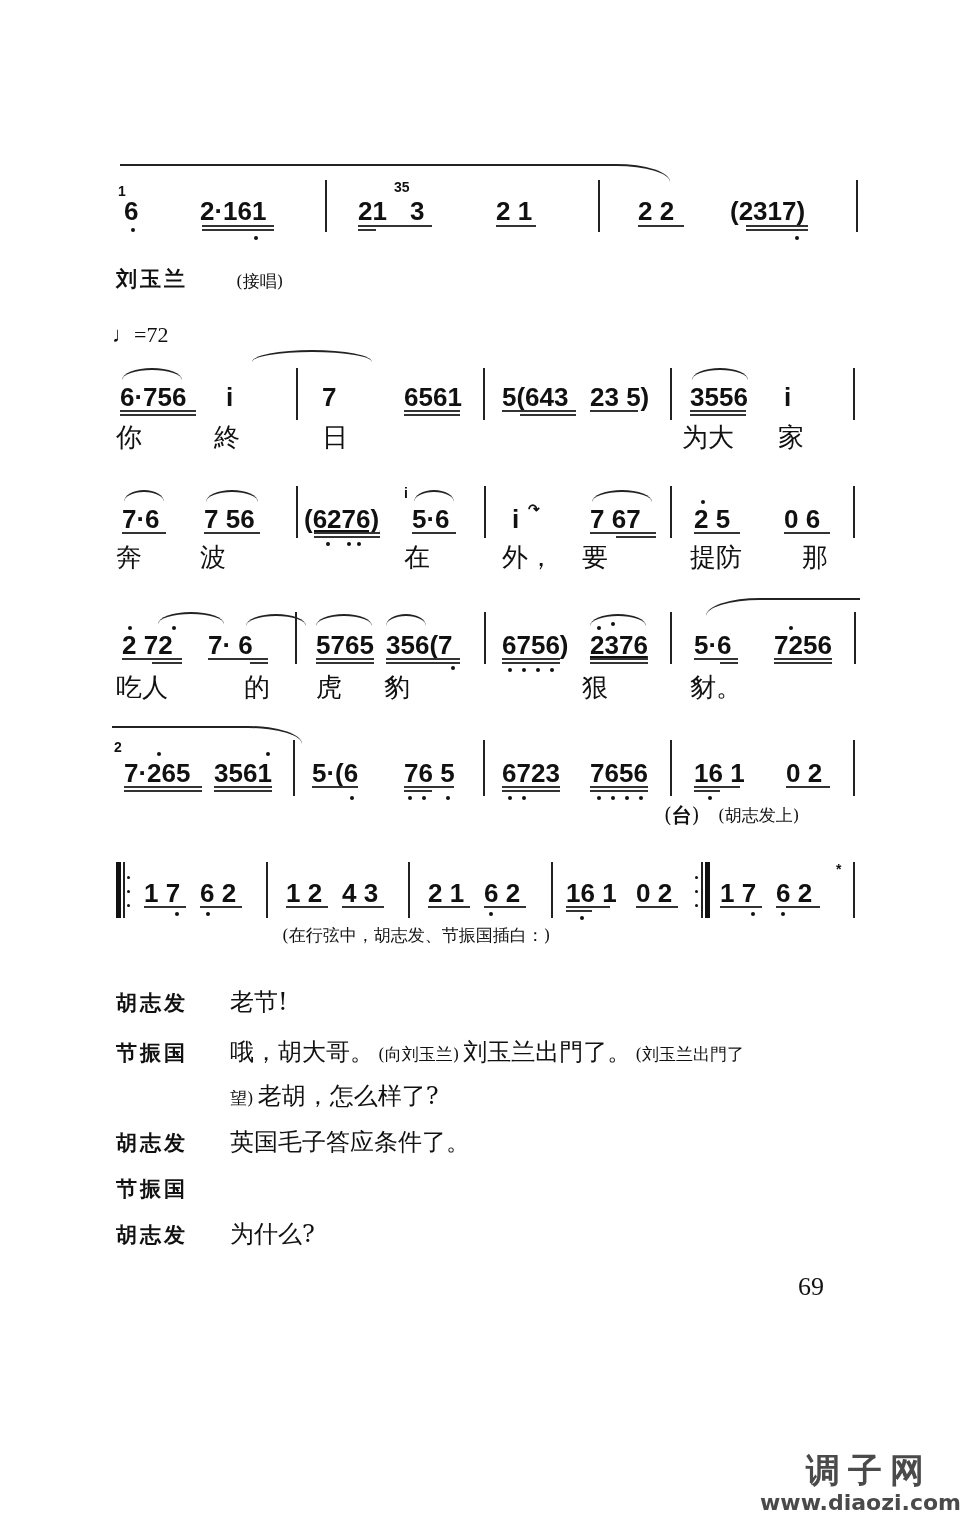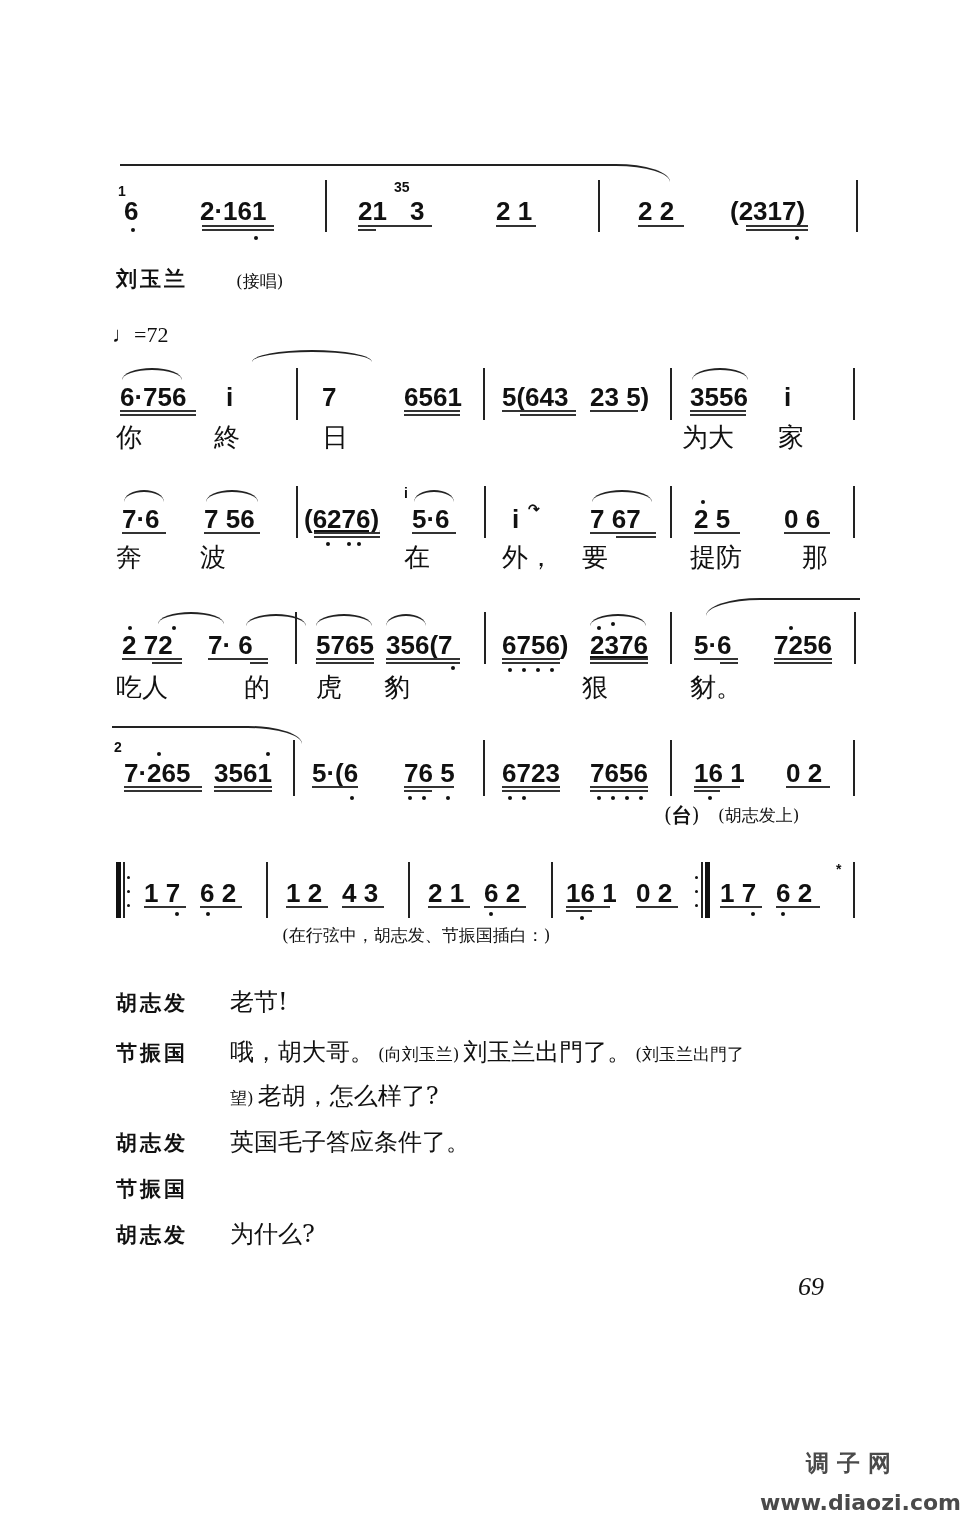--- a/index.html
+++ b/index.html
@@ -12,22 +12,22 @@
   .dialog { font-family: "DejaVu Serif", serif; font-size: 24px; line-height: 28px; }
   .small { font-family: "DejaVu Serif", serif; font-size: 17px; line-height: 22px; }
   .tempo { font-family: "Liberation Serif", serif; font-size: 22px; line-height: 26px; }
   .grace { font-family: "Liberation Sans", sans-serif; font-weight: bold; font-size: 14px; line-height: 14px; }
   .bar { position: absolute; width: 2px; background: #222; }
   .barthick { position: absolute; width: 5px; background: #111; }
   .ul { position: absolute; height: 2px; background: #333; }
   .dot { position: absolute; width: 4px; height: 4px; border-radius: 2px; background: #111; }
   .slur { position: absolute; border-top: 2.5px solid #222; border-radius: 50% 50% 0 0 / 100% 100% 0 0; height: 10px; }
   .longslur { position: absolute; border-top: 2.5px solid #222; border-radius: 0 60px 0 0 / 0 20px 0 0; height: 16px; }
-  .pagenum { font-family: "Liberation Serif", serif; font-style: italic; font-size: 26px; }
-  .wm1 { font-family: Liberation Serif, serif; font-weight: bold; font-size: 23px; color: #4a4a4a; letter-spacing: 8px; }
+  .pagenum { font-family: "Liberation Serif", serif; font-size: 26px; }
+  .wm1 { font-family: Liberation Serif, serif; font-weight: bold; font-size: 34px; color: #4a4a4a; letter-spacing: 8px; }
   .wm2 { font-family: "DejaVu Sans", sans-serif; font-weight: bold; font-size: 22px; color: #4a4a4a; }
 </style>
 </head>
 <body>
 
 <div class="page">
 
   <div class="longslur" style="left:120px;top:164px;width:550px;"></div>
   <div class="abs grace" style="left:118px;top:184px;">1</div>
   <div class="abs num" style="left:124px;top:196px;">6</div>

